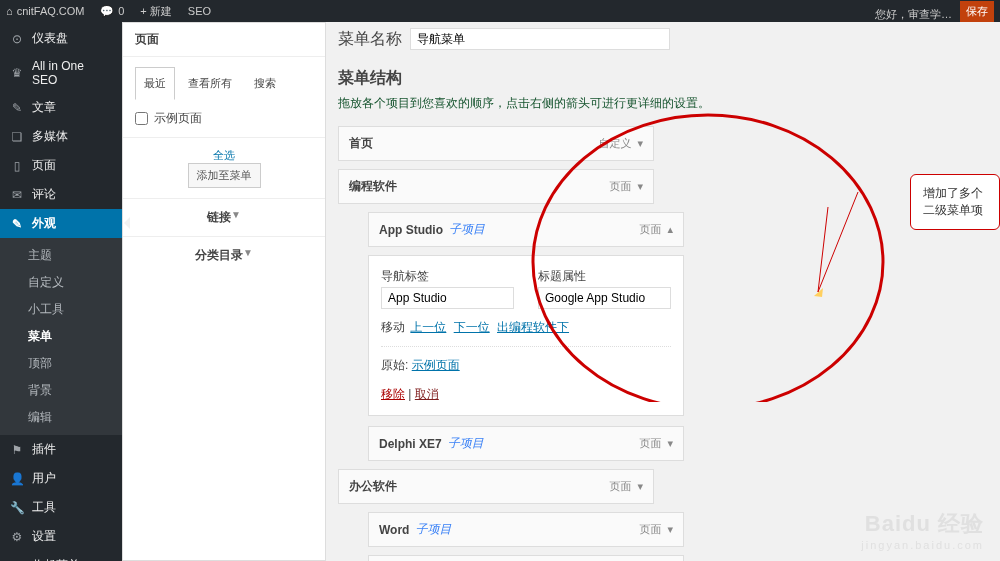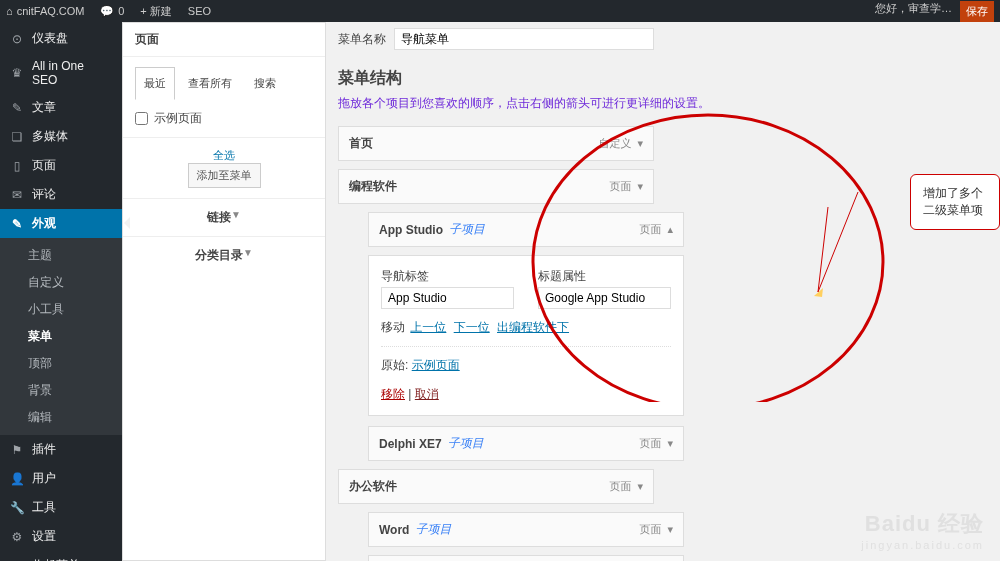--- a/index.html
+++ b/index.html
@@ -1,20 +1,20 @@
 <!DOCTYPE html>
 <html><head>
   <meta charset="utf-8">
   <style>
     * { box-sizing: border-box; margin: 0; padding: 0; font-family: Arial, "Microsoft YaHei", sans-serif; }
     body { background: #f1f1f1; width: 1000px; height: 561px; overflow: hidden; font-size: 12px; color: #444; }
     
     .topbar { background: #23282d; color: #ccc; height: 22px; display: flex; align-items: center; padding: 0 6px; font-size: 11px; }
     .topbar-item { margin-right: 16px; display: inline-flex; align-items: center; gap: 4px; }
-    .topbar-right { margin-left: auto; display: flex; align-items: flex-start; gap: 8px; }
+    .topbar-right { margin-left: auto; display: flex; align-items: flex-end; gap: 8px; }
     .save-btn { background: #c2410c; color: #fff; border: none; padding: 3px 6px; font-size: 11px; }
     
     .layout { display: flex; height: 539px; }
     .sidebar { width: 122px; background: #23282d; color: #eee; font-size: 12px; padding-top: 2px; }
     .side-item { display: flex; align-items: center; gap: 8px; padding: 6px 10px; color: #eee; cursor: pointer; }
     .side-item span.icon { width: 14px; display: inline-block; text-align: center; color: #9ea3a8; }
     .side-item.current { background: #0073aa; color: #fff; font-weight: bold; }
     .side-item.current .icon { color: #fff; }
     .submenu { background: #32373c; padding: 4px 0; }
     .submenu div { padding: 5px 10px 5px 28px; color: #b4b9be; cursor: pointer; }
@@ -32,25 +32,25 @@
     .tab.active { border: 1px solid #ccc; border-bottom-color: #fff; }
     .pages-body label { display: flex; align-items: center; gap: 6px; font-size: 12px; }
     .pages-footer { display: flex; justify-content: space-between; align-items: center; padding: 10px 12px; border-top: 1px solid #eee; flex-direction: column; }
     .link-select { color: #0073aa; cursor: pointer; font-size: 11px; }
     .add-btn { background: #f7f7f7; border: 1px solid #ccc; padding: 4px 8px; font-size: 11px; cursor: pointer; color:#555; }
     .panel-sec { padding: 10px 12px; font-weight: bold; border-top: 1px solid #eee; display:flex; justify-content:center; }
     .tri { color:#888; font-size:10px; }
     
     .content { flex: 1; padding: 0 4px 0 0; position: relative; }
     .menu-name-row { display: flex; align-items: center; gap: 8px; padding: 6px 0 10px; }
-    .menu-name-row label { font-size: 12px; }
+    .menu-name-row label { font-size: 16px; }
     .menu-name-row input { border: 1px solid #ddd; padding: 3px 6px; width: 260px; font-size: 12px; }
     
     .struct-title { font-size: 16px; font-weight: bold; margin: 8px 0 6px; }
-    .struct-desc { font-size: 12px; color: #6d28d9; margin-bottom: 14px; }
+    .struct-desc { font-size: 12px; color: #14532d; margin-bottom: 14px; }
     
     .menu-item { border: 1px solid #ddd; background: #fafafa; margin-bottom: 8px; width: 316px; }
     .menu-item.sub { margin-left: 30px; }
     .mi-head { display: flex; align-items: center; padding: 8px 10px; font-size: 12px; }
     .mi-title { font-weight: bold; }
     .mi-sub { font-style: italic; color: #3b82f6; margin-left: 6px; font-weight: normal;}
     .mi-right { margin-left: auto; display: flex; align-items: center; gap: 6px; color: #888; font-size: 11px; }
     
     .expanded-body { background: #fff; border: 1px solid #ddd; padding: 12px; width: 316px; margin-left: 30px; margin-bottom: 10px; }
     .field-row { display:flex; gap: 24px; margin-bottom: 6px; }

